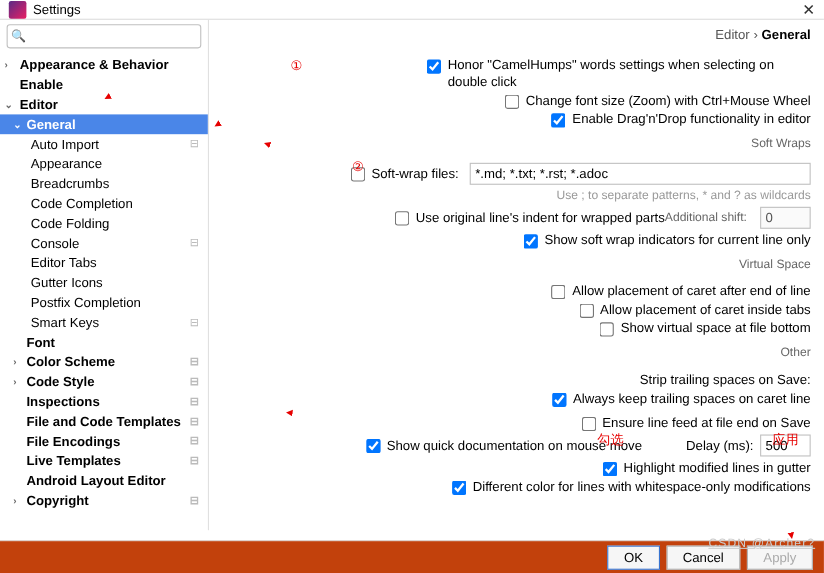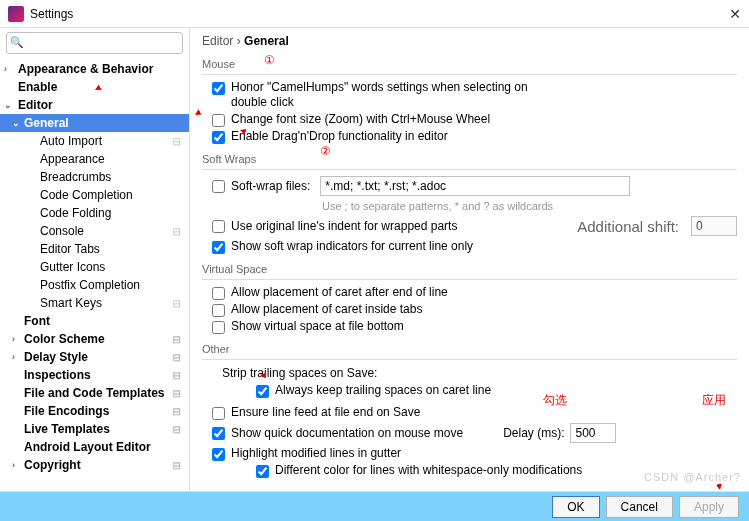--- a/index.html
+++ b/index.html
@@ -1,69 +1,69 @@
 <!DOCTYPE html>
 <html><head>
 <meta charset="utf-8">
 <style>
 * { box-sizing: border-box; margin: 0; padding: 0; }
 body { font-family: "Segoe UI", Tahoma, sans-serif; font-size: 12px; color: #000; background: #fff; width: 749px; height: 521px; overflow: hidden; position: relative; }
 
-.titlebar { height: 28px; display: flex; align-items: center; padding: 0 8px; border-bottom: 1px solid #ddd; }
+.titlebar { height: 18px; display: flex; align-items: center; padding: 0 8px; border-bottom: 1px solid #ddd; }
 .titlebar .icon { width: 16px; height: 16px; background: linear-gradient(135deg,#5b2a86,#e91e63); border-radius: 2px; margin-right: 6px; }
 .titlebar .title { font-size: 12px; }
 .titlebar .close { margin-left: auto; font-size: 14px; cursor: pointer; color: #333; }
 
 .body { display: flex; height: 464px; }
 .left { width: 190px; border-right: 1px solid #e0e0e0; display: flex; flex-direction: column; }
 .search { padding: 4px 6px; position: relative; }
 .search input { width: 100%; height: 22px; border: 1px solid #c0c0c0; border-radius: 3px; padding: 0 20px 0 18px; font-size: 12px; }
 .search .mag { position: absolute; left: 10px; top: 8px; color: #888; font-size: 11px; }
 
 .tree { flex: 1; overflow-y: auto; padding: 2px 0; }
 .tree-item { display: flex; align-items: center; height: 18px; padding: 0 4px 0 8px; cursor: pointer; position: relative; white-space: nowrap; }
 .tree-item.l0 { font-weight: bold; padding-left: 18px; }
 .tree-item.l1 { font-weight: bold; padding-left: 24px; }
-.tree-item.l2 { padding-left: 40px; gap: 44px; }
+.tree-item.l2 { padding-left: 28px; gap: 44px; }
 .tree-item .chev { position: absolute; left: 4px; font-size: 9px; color: #666; }
 .tree-item.l1 .chev { left: 12px; }
 .tree-item.selected { background: #4a86e8; color: #fff; }
 .tree-item.selected .chev { color: #fff; }
 .tree-item .ind { margin-left: auto; color: #bbb; font-size: 10px; padding-right: 4px; }
 
-.right { flex: 1; display: flex; flex-direction: column; padding: 6px 12px 0 12px; overflow-y: auto; }
+.right { flex: 1; display: flex; flex-direction: column; padding: 6px 12px 0 12px; overflow-y: auto; align-items: flex-end; }
 .crumb { font-size: 12px; color: #555; margin-bottom: 6px; }
 .crumb b { color: #000; font-weight: bold; }
 
 .group-label { font-size: 11px; color: #666; margin: 4px 0 2px 0; }
 .group-sep { border: none; border-top: 1px solid #ddd; margin: 2px 0 4px 0; }
 .chk-row { display: flex; align-items: flex-start; margin: 1px 0 1px 10px; }
 .chk-row.indent2 { margin-left: 26px; padding-left: 28px; }
 .chk-row input[type=checkbox] { margin-right: 6px; margin-top: 2px; }
 .chk-row .lbl { line-height: 15px; }
 .hint { color: #999; font-size: 11px; margin-left: 120px; margin-top: 2px; }
 
 .field-row { display: flex; align-items: center; margin: 2px 0 2px 10px; }
 .field-row .text-in { border: 1px solid #c0c0c0; height: 20px; padding: 0 4px; font-size: 12px; }
 .field-row .wide { width: 310px; margin-left: 6px; }
 .field-row .small { width: 46px; margin-left: 6px; text-align: left; }
 .field-row select { border: 1px solid #c0c0c0; height: 20px; font-size: 12px; margin-left: 8px; background: #f6f6f6; }
 .field-row .lblr { margin-left: auto; margin-right: 6px; color: #666; }
-.addshift { color: #999; font-size: 15px; }
-
-.buttons { position: absolute; bottom: 0; left: 0; right: 0; height: 30px; border-top: 1px solid #e0e0e0; display: flex; align-items: center; justify-content: flex-end; padding: 0 10px; background: #7dd3fc; }
+.addshift { color: #999; font-size: 11px; }
+
+.buttons { position: absolute; bottom: 0; left: 0; right: 0; height: 30px; border-top: 1px solid #e0e0e0; display: flex; align-items: center; justify-content: flex-end; padding: 0 10px; background: #c2410c; }
 .btn { height: 22px; padding: 0 14px; border: 1px solid #b0b0b0; background: #f6f6f6; font-size: 12px; margin-left: 6px; cursor: pointer; }
 .btn.primary { border: 1px solid #3874d0; }
 .btn.dis { color: #aaa; }
 .help { position: absolute; left: 8px; bottom: 6px; width: 16px; height: 16px; border-radius: 50%; background: #3874d0; color: #fff; font-weight: bold; font-size: 11px; text-align: center; line-height: 16px; }
 
 
 .anno { position: absolute; pointer-events: none; }
 .anno.red { color: #e60000; font-size: 12px; }
-.watermark { position: absolute; right: 8px; bottom: 38px; color: #ccc; font-size: 11px; letter-spacing: 1px; }
+.watermark { position: absolute; right: 8px; bottom: 21px; color: #ccc; font-size: 11px; letter-spacing: 1px; text-decoration: underline; }
 </style>
 </head>
 <body>
 
 <div class="titlebar">
   <div class="icon"></div>
   <div class="title">Settings</div>
   <div class="close">✕</div>
 </div>
 
@@ -126,21 +126,21 @@
         <div class="tree-item l1">
           <span>Font</span>
         </div>
         <div class="tree-item l1">
           <span class="chev">›</span>
           <span>Color Scheme</span>
           <span class="ind">⊟</span>
         </div>
         <div class="tree-item l1">
           <span class="chev">›</span>
-          <span>Delay Style</span>
+          <span>Code Style</span>
           <span class="ind">⊟</span>
         </div>
         <div class="tree-item l1">
           <span>Inspections</span>
           <span class="ind">⊟</span>
         </div>
         <div class="tree-item l1">
           <span>File and Code Templates</span>
           <span class="ind">⊟</span>
         </div>
@@ -163,21 +163,20 @@
       </div>
   </div>
 
   <div class="right">
     <div class="crumb">
       <span>Editor</span>
       <span>›</span>
       <b>General</b>
     </div>
 
-    <div class="group-label">Mouse</div>
     <hr class="group-sep">
     <div class="chk-row">
       <input type="checkbox" checked="" style="">
       <span class="lbl" style="max-width:330px">Honor "CamelHumps" words settings when selecting on double click</span>
     </div>
     <div class="chk-row">
       <input type="checkbox" style="">
       <span class="lbl">Change font size (Zoom) with Ctrl+Mouse Wheel</span>
     </div>
     <div class="chk-row">

